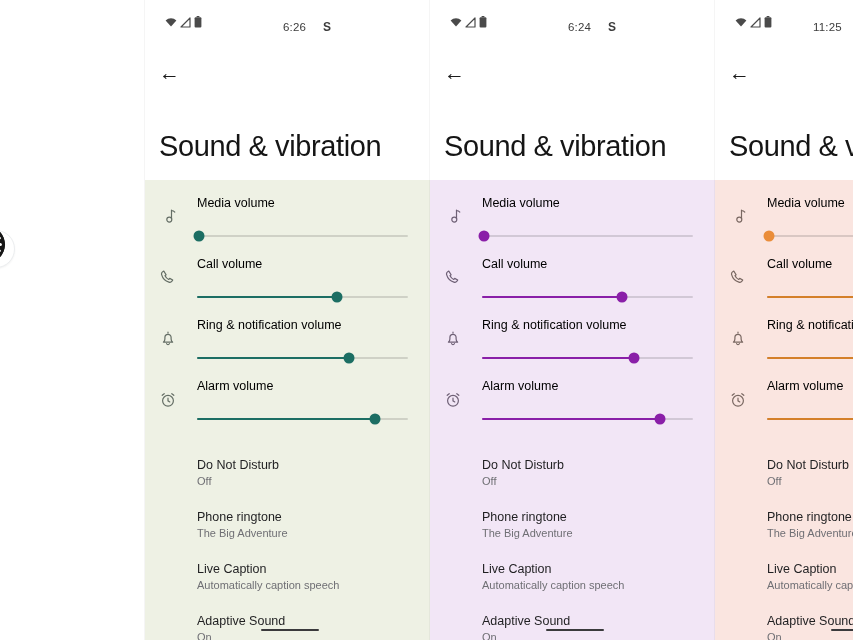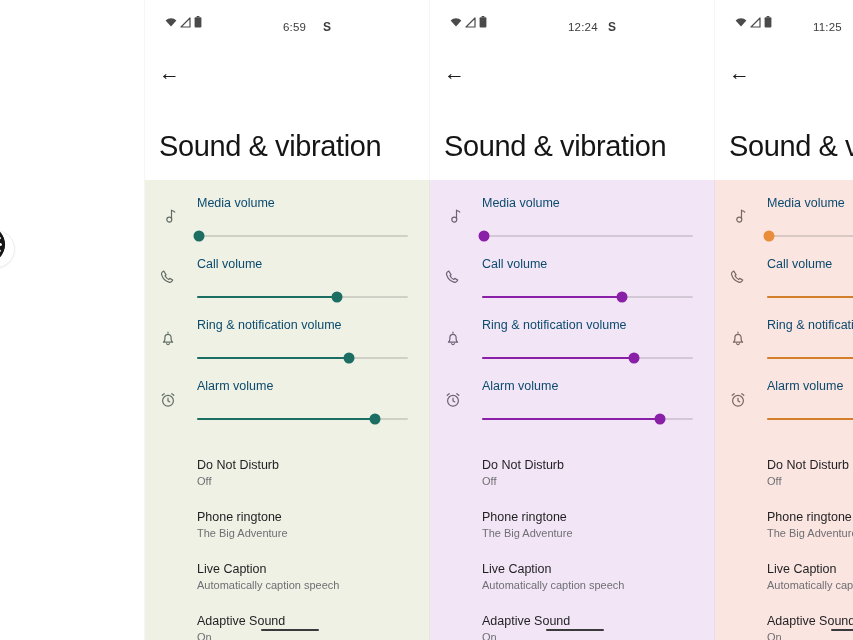--- a/index.html
+++ b/index.html
@@ -59,21 +59,21 @@
   .card.peach  { background: #fae5e0; }
 
   .slider-block { position: relative; height: 61px; }
   .slider-icon {
     position: absolute; left: 14px; top: 20px;
     width: 20px; height: 20px; opacity: .78;
   }
   .slider-icon svg { display: block; }
   .slider-label {
     position: absolute; top: 8px;
-    font-size: 12.5px; color: #0c4a6e; white-space: nowrap;
+    font-size: 12.5px; color: #000000; white-space: nowrap;
   }
   .track {
     position: absolute; height: 2px; border-radius: 2px;
   }
   .track-bg { background: rgba(0,0,0,.13); }
   .track-fill { height: 2px; border-radius: 2px; }
   .thumb {
     position: absolute; width: 11px; height: 11px; border-radius: 50%;
     transform: translate(-50%, -50%);
   }
@@ -164,21 +164,21 @@
             <path d="M6 9.6 0.6 3.4a8.2 8.2 0 0 1 10.8 0z" fill="#4a4a4a"></path>
           </svg>
           <svg width="11" height="11" viewBox="0 0 11 11" aria-hidden="true">
             <path d="M10 1v9H1z" fill="none" stroke="#4a4a4a" stroke-width="1.2" stroke-linejoin="round"></path>
           </svg>
           <svg width="8" height="12" viewBox="0 0 8 12" aria-hidden="true">
             <rect x="2.6" y="0" width="2.8" height="1.2" fill="#4a4a4a"></rect>
             <rect x="0.6" y="1.2" width="6.8" height="10.4" rx="1.1" fill="#4a4a4a"></rect>
           </svg>
         </div>
-        <div class="sb-time" style="position:absolute;left:38px;top:-1px;transform:translateX(100px)">6:59</div>
+        <div class="sb-time" style="position:absolute;left:38px;top:-1px;transform:translateX(100px)">6:26</div>
         <div class="sb-s" style="position:absolute;left:178px;top:-2px">S</div>
       </div>
     </div>
 
     <div class="backrow" style="padding-left:14px">
       <span class="back-arrow">←</span>
     </div>
 
     <div class="title" style="position:absolute;top:130px;left:14px">Sound &amp; vibration</div>
 
@@ -268,21 +268,21 @@
             <path d="M6 9.6 0.6 3.4a8.2 8.2 0 0 1 10.8 0z" fill="#4a4a4a"></path>
           </svg>
           <svg width="11" height="11" viewBox="0 0 11 11" aria-hidden="true">
             <path d="M10 1v9H1z" fill="none" stroke="#4a4a4a" stroke-width="1.2" stroke-linejoin="round"></path>
           </svg>
           <svg width="8" height="12" viewBox="0 0 8 12" aria-hidden="true">
             <rect x="2.6" y="0" width="2.8" height="1.2" fill="#4a4a4a"></rect>
             <rect x="0.6" y="1.2" width="6.8" height="10.4" rx="1.1" fill="#4a4a4a"></rect>
           </svg>
         </div>
-        <div class="sb-time" style="position:absolute;left:138px;top:-1px">12:24</div>
+        <div class="sb-time" style="position:absolute;left:138px;top:-1px">6:24</div>
         <div class="sb-s" style="position:absolute;left:178px;top:-2px">S</div>
       </div>
     </div>
 
     <div class="backrow" style="padding-left:14px">
       <span class="back-arrow">←</span>
     </div>
 
     <div class="title" style="position:absolute;top:130px;left:14px">Sound &amp; vibration</div>
 

